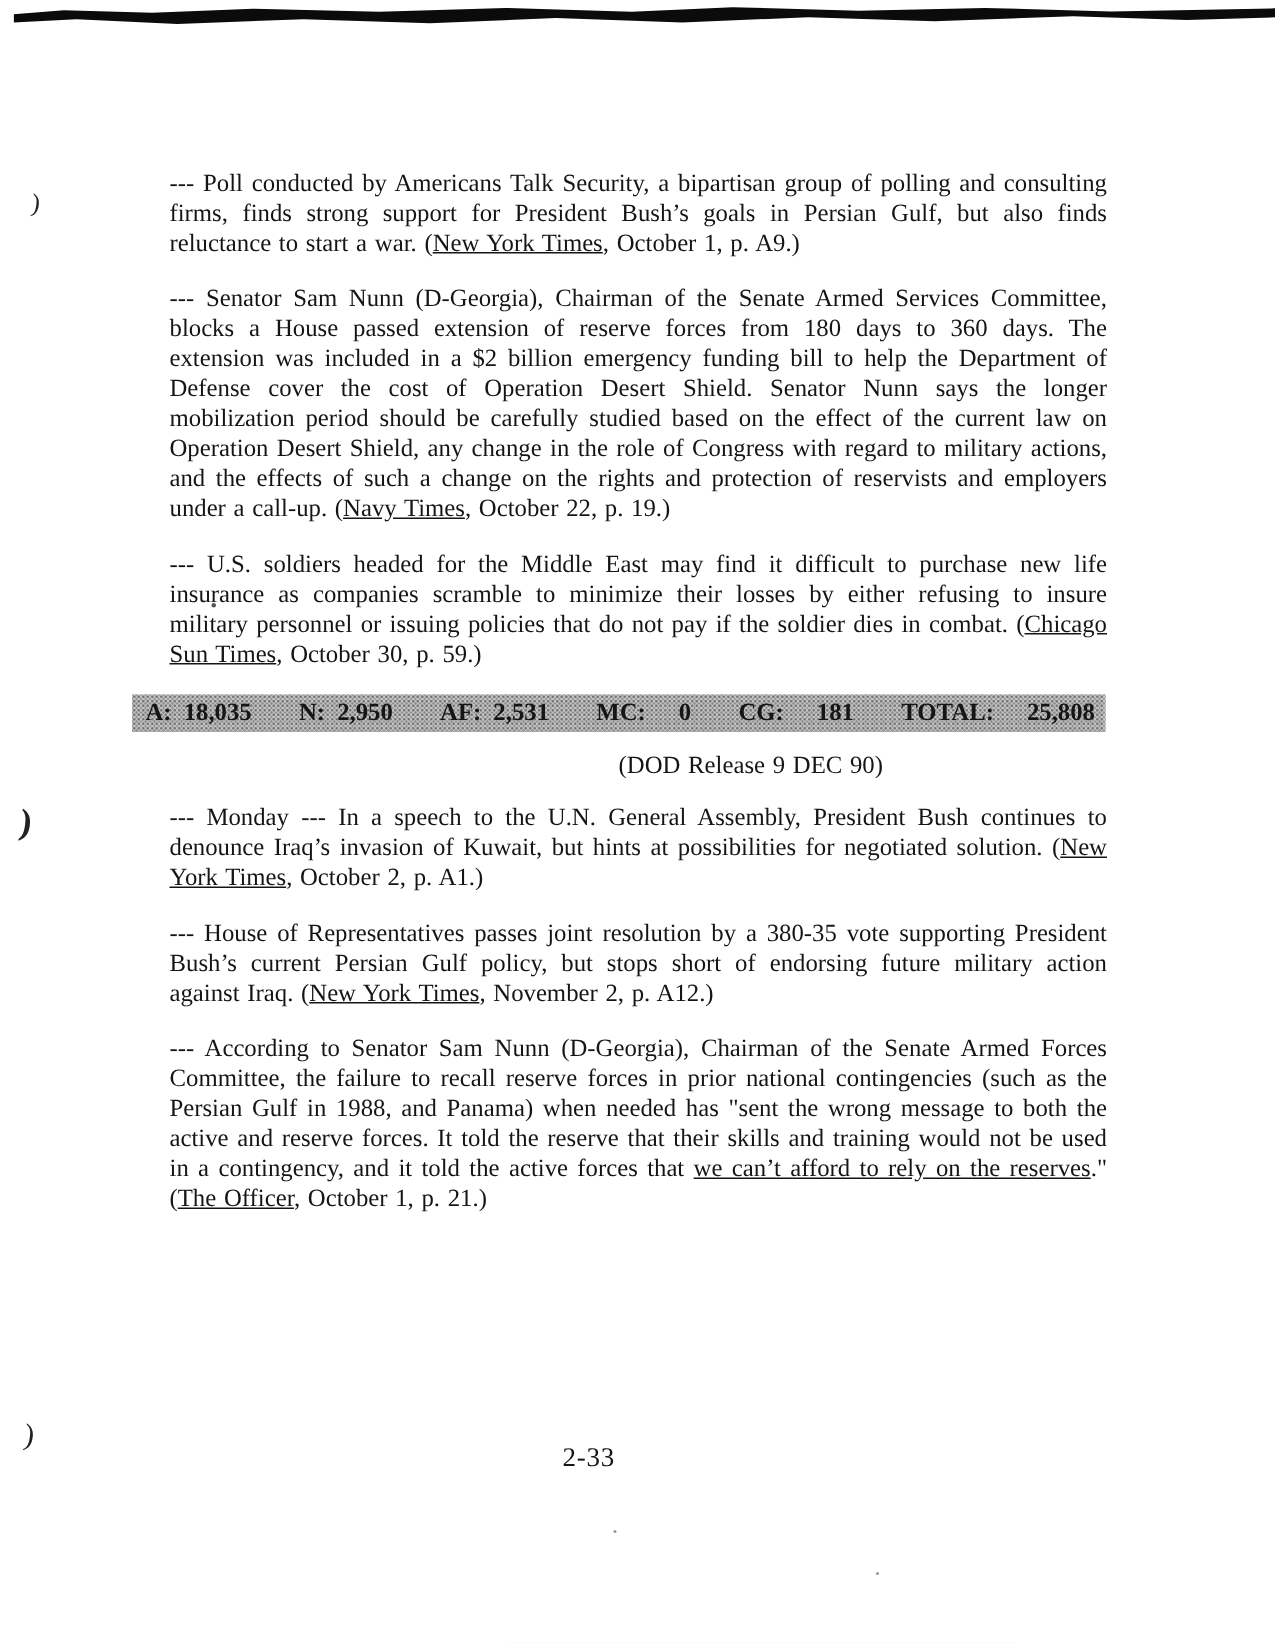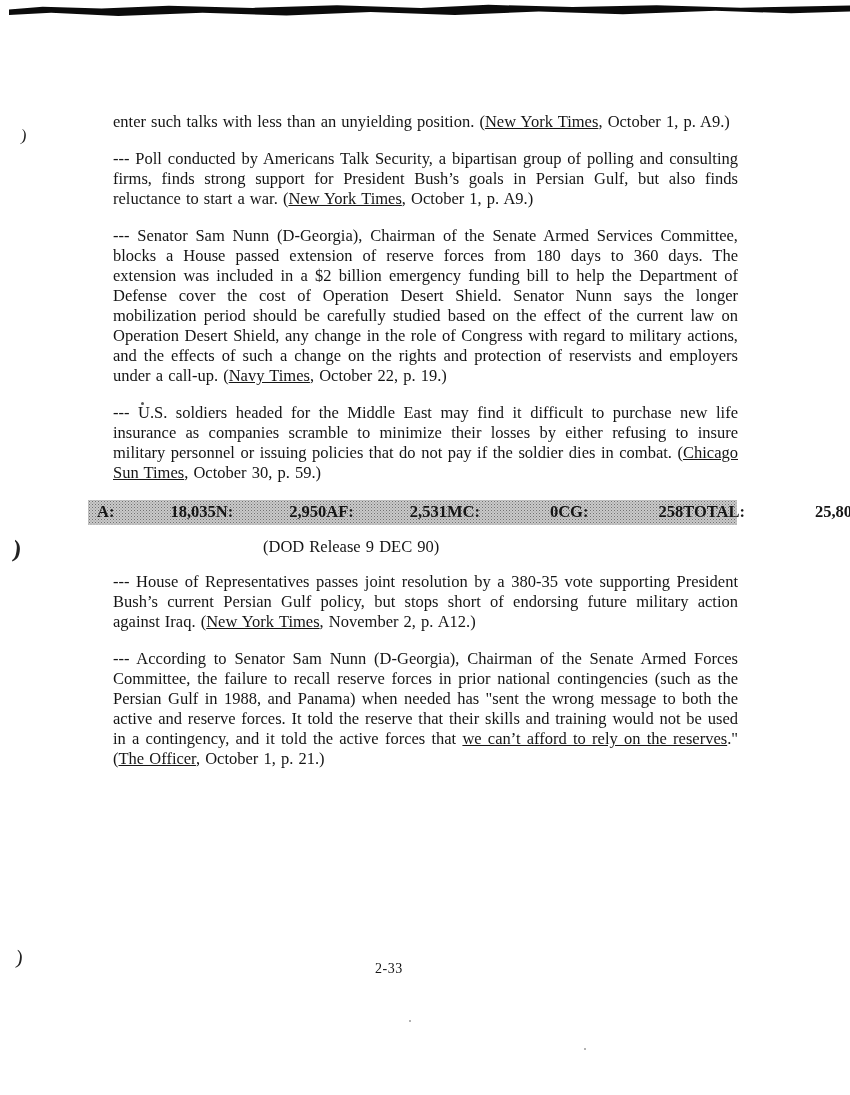--- a/index.html
+++ b/index.html
@@ -64,38 +64,38 @@
     font-weight: bold;
     font-size: 16.5px;
     text-align: left;
     background-color: #c9c9c9;
     background-image:
       radial-gradient(circle, #707070 0.75px, rgba(0,0,0,0) 0.95px),
       radial-gradient(circle, #8d8d8d 0.65px, rgba(0,0,0,0) 0.85px);
     background-size: 3px 3px, 3px 3px;
     background-position: 0 0, 1.5px 1.5px;
   }
-  .stat .stat-value { margin-left: 8px; padding-left: 48px; }
+  .stat .stat-value { margin-left: 8px; }
   .stat.wide-gap .stat-value { margin-left: 22px; }
 
   .caption {
     margin: 0 0 15px 150px;
-    text-align: left;
+    text-align: center;
   }
 
   .heading {
     font-weight: bold;
     margin: 0 0 2px -50px;
     text-align: left;
   }
 
   .page-number {
     position: absolute;
     left: 375px; top: 961px;
-    font-size: 14px;
+    font-size: 18px;
     letter-spacing: 0.5px;
   }
 
   
   .speck { position: absolute; background: #555; border-radius: 50%; }
   .speck-1 { left: 141px; top: 402px; width: 3px; height: 3px; }
   .speck-2 { left: 409px; top: 1020px; width: 2px; height: 2px; opacity: .6; }
   .speck-3 { left: 584px; top: 1048px; width: 2px; height: 2px; opacity: .6; }
 </style>
 </head>
@@ -104,41 +104,41 @@
 <div class="page">
 
   <div class="topbar"></div>
 
   <span class="margin-mark mark-1">)</span>
   <span class="margin-mark mark-2">)</span>
   <span class="margin-mark mark-3">)</span>
 
   <div class="doc">
 
-    <p class="para"><span>enter such talks with less than an unyielding position. (</span><span class="u">New York Times</span><span>, October 1, p. A9.)</span></p>
 
     <p class="para"><span>--- Poll conducted by Americans Talk Security, a bipartisan group of polling and consulting firms, finds strong support for President Bush’s goals in Persian Gulf, but also finds reluctance to start a war. (</span><span class="u">New York Times</span><span>, October 1, p. A9.)</span></p>
 
     <p class="para"><span>--- Senator Sam Nunn (D-Georgia), Chairman of the Senate Armed Services Committee, blocks a House passed extension of reserve forces from 180 days to 360 days.  The extension was included in a $2 billion emergency funding bill to help the Department of Defense cover the cost of Operation Desert Shield.  Senator Nunn says the longer mobilization period should be carefully studied based on the effect of the current law on Operation Desert Shield, any change in the role of Congress with regard to military actions, and the effects of such a change on the rights and protection of reservists and employers under a call-up. (</span><span class="u">Navy Times</span><span>, October 22, p. 19.)</span></p>
 
     <p class="para"><span>--- U.S. soldiers headed for the Middle East may find it difficult to purchase new life insurance as companies scramble to minimize their losses by either refusing to insure military personnel or issuing policies that do not pay if the soldier dies in combat. (</span><span class="u">Chicago Sun Times</span><span>, October 30, p. 59.)</span></p>
 
 
     <div class="stats-bar">
       <span class="stat"><span class="stat-label">A:</span><span class="stat-value">18,035</span></span>
       <span class="stat"><span class="stat-label">N:</span><span class="stat-value">2,950</span></span>
       <span class="stat"><span class="stat-label">AF:</span><span class="stat-value">2,531</span></span>
       <span class="stat wide-gap"><span class="stat-label">MC:</span><span class="stat-value">0</span></span>
-      <span class="stat wide-gap"><span class="stat-label">CG:</span><span class="stat-value">258</span></span>
+      <span class="stat wide-gap"><span class="stat-label">CG:</span><span class="stat-value">181</span></span>
       <span class="stat wide-gap"><span class="stat-label">TOTAL:</span><span class="stat-value">25,808</span></span>
     </div>
 
     <div class="caption">(DOD Release 9 DEC 90)</div>
 
 
+    <p class="para"><span>--- Monday --- In a speech to the U.N. General Assembly, President Bush continues to denounce Iraq’s invasion of Kuwait, but hints at possibilities for negotiated solution. (</span><span class="u">New York Times</span><span>, October 2, p. A1.)</span></p>
 
     <p class="para"><span>--- House of Representatives passes joint resolution by a 380-35 vote supporting President Bush’s current Persian Gulf policy, but stops short of endorsing future military action against Iraq. (</span><span class="u">New York Times</span><span>, November 2, p. A12.)</span></p>
 
     <p class="para"><span>--- According to Senator Sam Nunn (D-Georgia), Chairman of the Senate Armed Forces Committee, the failure to recall reserve forces in prior national contingencies (such as the Persian Gulf in 1988, and Panama) when needed has "sent the wrong message to both the active and reserve forces.  It told the reserve that their skills and training would not be used in a contingency, and it told the active forces that </span><span class="u">we can’t afford to rely on the reserves</span><span>."  (</span><span class="u">The Officer</span><span>, October 1, p. 21.)</span></p>
 
   </div>
 
   <div class="page-number">2-33</div>
 
   <div class="speck speck-1"></div>

